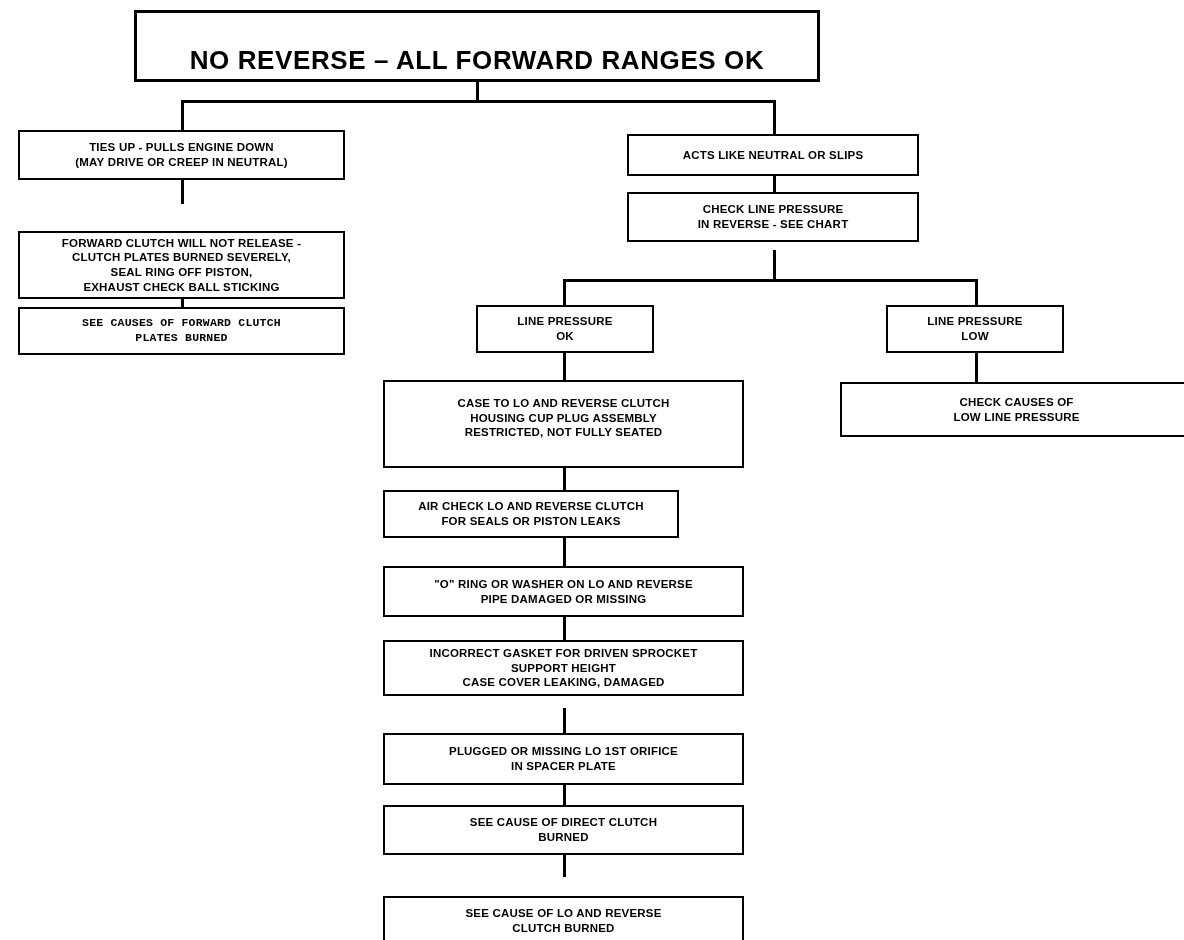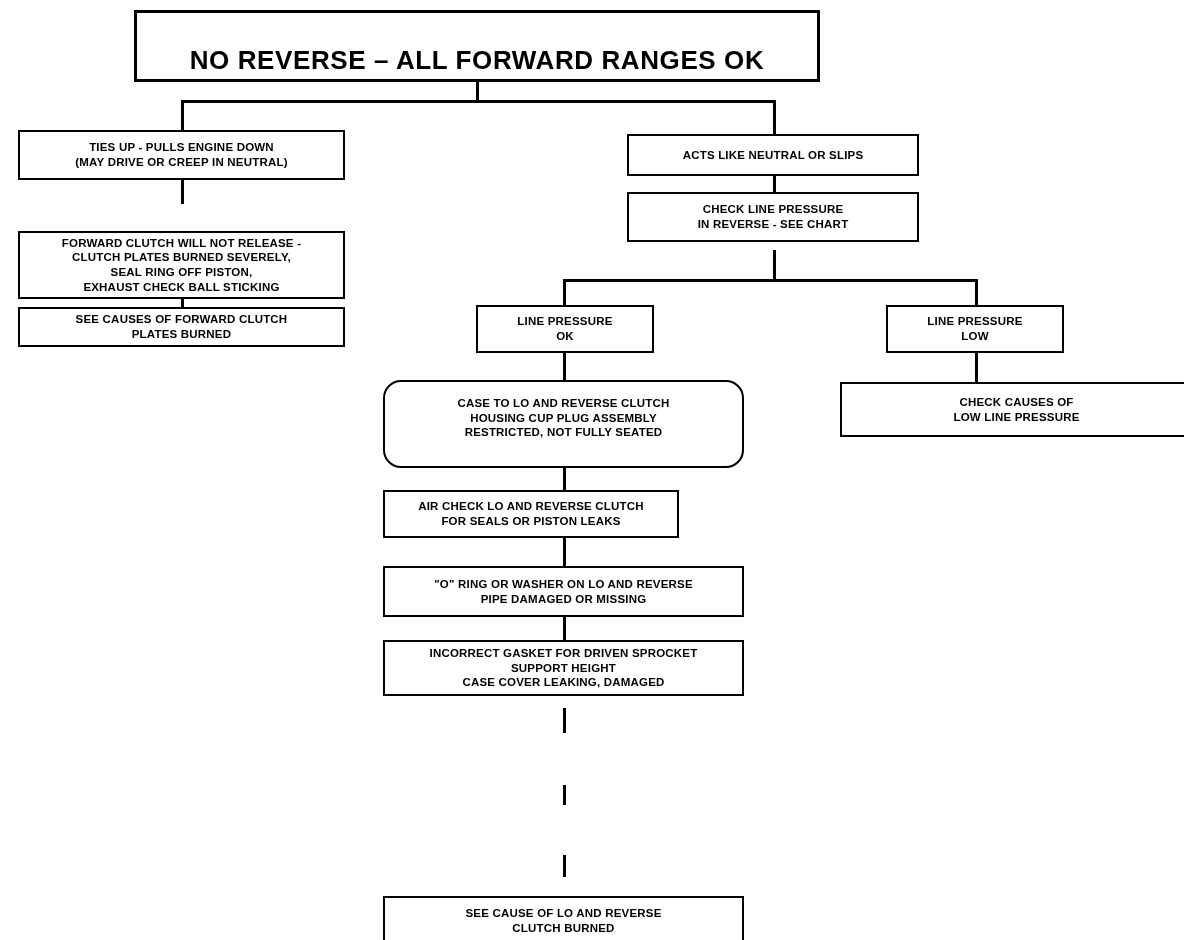--- a/index.html
+++ b/index.html
@@ -42,21 +42,20 @@
     font-size: 26px;
     letter-spacing: 0.6px;
     font-weight: bold;
   }
   .node.small {
     font-size: 11.5px;
   }
   .node.top-align {
     align-items: flex-start;
     padding-top: 14px;
-    border-radius: 18px;
   }
   .conn {
     position: absolute;
     background: #000000;
     z-index: 1;
   }
   .conn.v { width: 2.5px; }
   .conn.h { height: 2.5px; }
 </style>
 </head>
@@ -73,21 +72,21 @@
 (MAY DRIVE OR CREEP IN NEUTRAL)</span>
   </div>
 
   <div class="node small" style="left:18px; top:204px; width:327px; height:68px;margin-top:27px;">
     <span class="txt">FORWARD CLUTCH WILL NOT RELEASE -
 CLUTCH PLATES BURNED SEVERELY,
 SEAL RING OFF PISTON,
 EXHAUST CHECK BALL STICKING</span>
   </div>
 
-  <div class="node small" style="left:18px; top:307px; width:327px; height:40px;">
+  <div class="node small" style="left:18px; top:307px; width:327px; height:48px;font-family:Liberation Mono, monospace;">
     <span class="txt">SEE CAUSES OF FORWARD CLUTCH
 PLATES BURNED</span>
   </div>
 
   <div class="node small" style="left:627px; top:134px; width:292px; height:42px;">
     <span class="txt">ACTS LIKE NEUTRAL OR SLIPS</span>
   </div>
 
   <div class="node small" style="left:627px; top:192px; width:292px; height:50px;">
     <span class="txt">CHECK LINE PRESSURE
@@ -124,21 +123,29 @@
     <span class="txt">"O" RING OR WASHER ON LO AND REVERSE
 PIPE DAMAGED OR MISSING</span>
   </div>
 
   <div class="node small" style="left:383px; top:640px; width:361px; height:56px;">
     <span class="txt">INCORRECT GASKET FOR DRIVEN SPROCKET
 SUPPORT HEIGHT
 CASE COVER LEAKING, DAMAGED</span>
   </div>
 
+  <div class="node small" style="left:383px; top:733px; width:361px; height:52px;">
+    <span class="txt">PLUGGED OR MISSING LO 1ST ORIFICE
+IN SPACER PLATE</span>
+  </div>
 
+  <div class="node small" style="left:383px; top:805px; width:361px; height:50px;">
+    <span class="txt">SEE CAUSE OF DIRECT CLUTCH
+BURNED</span>
+  </div>
 
   <div class="node small" style="left:383px; top:877px; width:361px; height:49px;margin-top:19px;">
     <span class="txt">SEE CAUSE OF LO AND REVERSE
 CLUTCH BURNED</span>
   </div>
 
   <div class="conn v" style="left:476px; top:70px; height:30px;"></div>
 
   <div class="conn h" style="left:181px; top:100px; width:595px;"></div>
 

